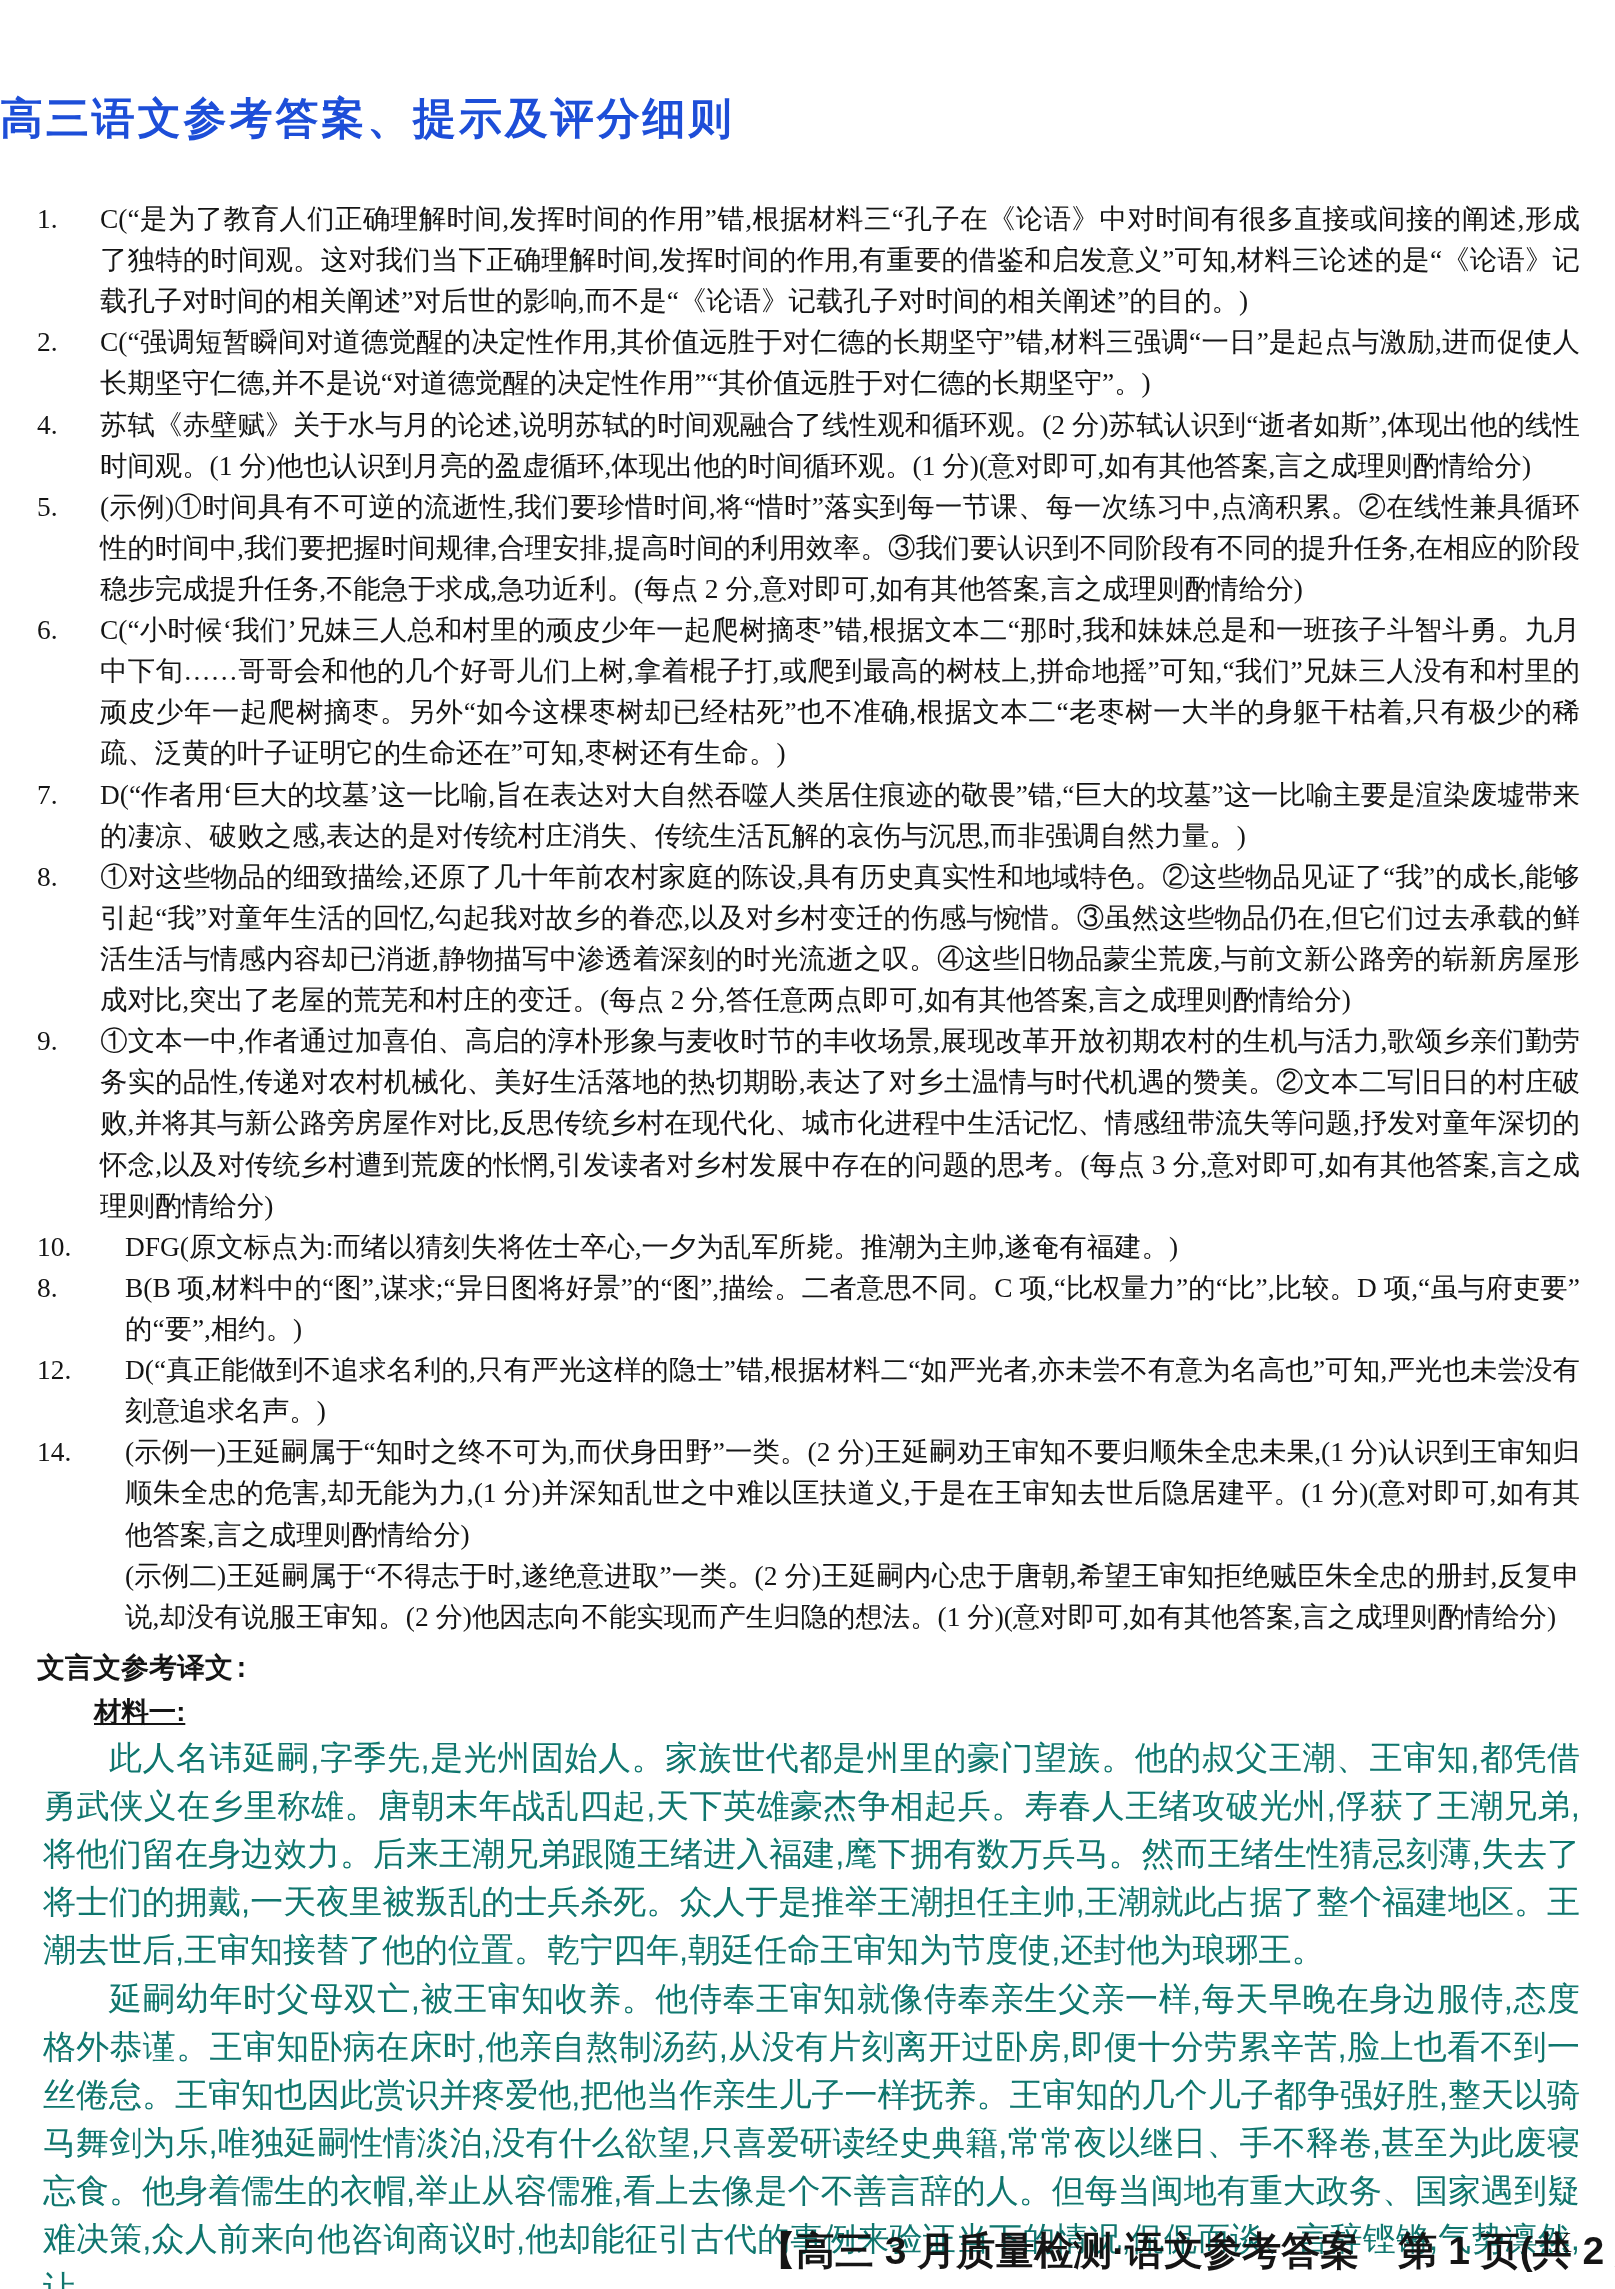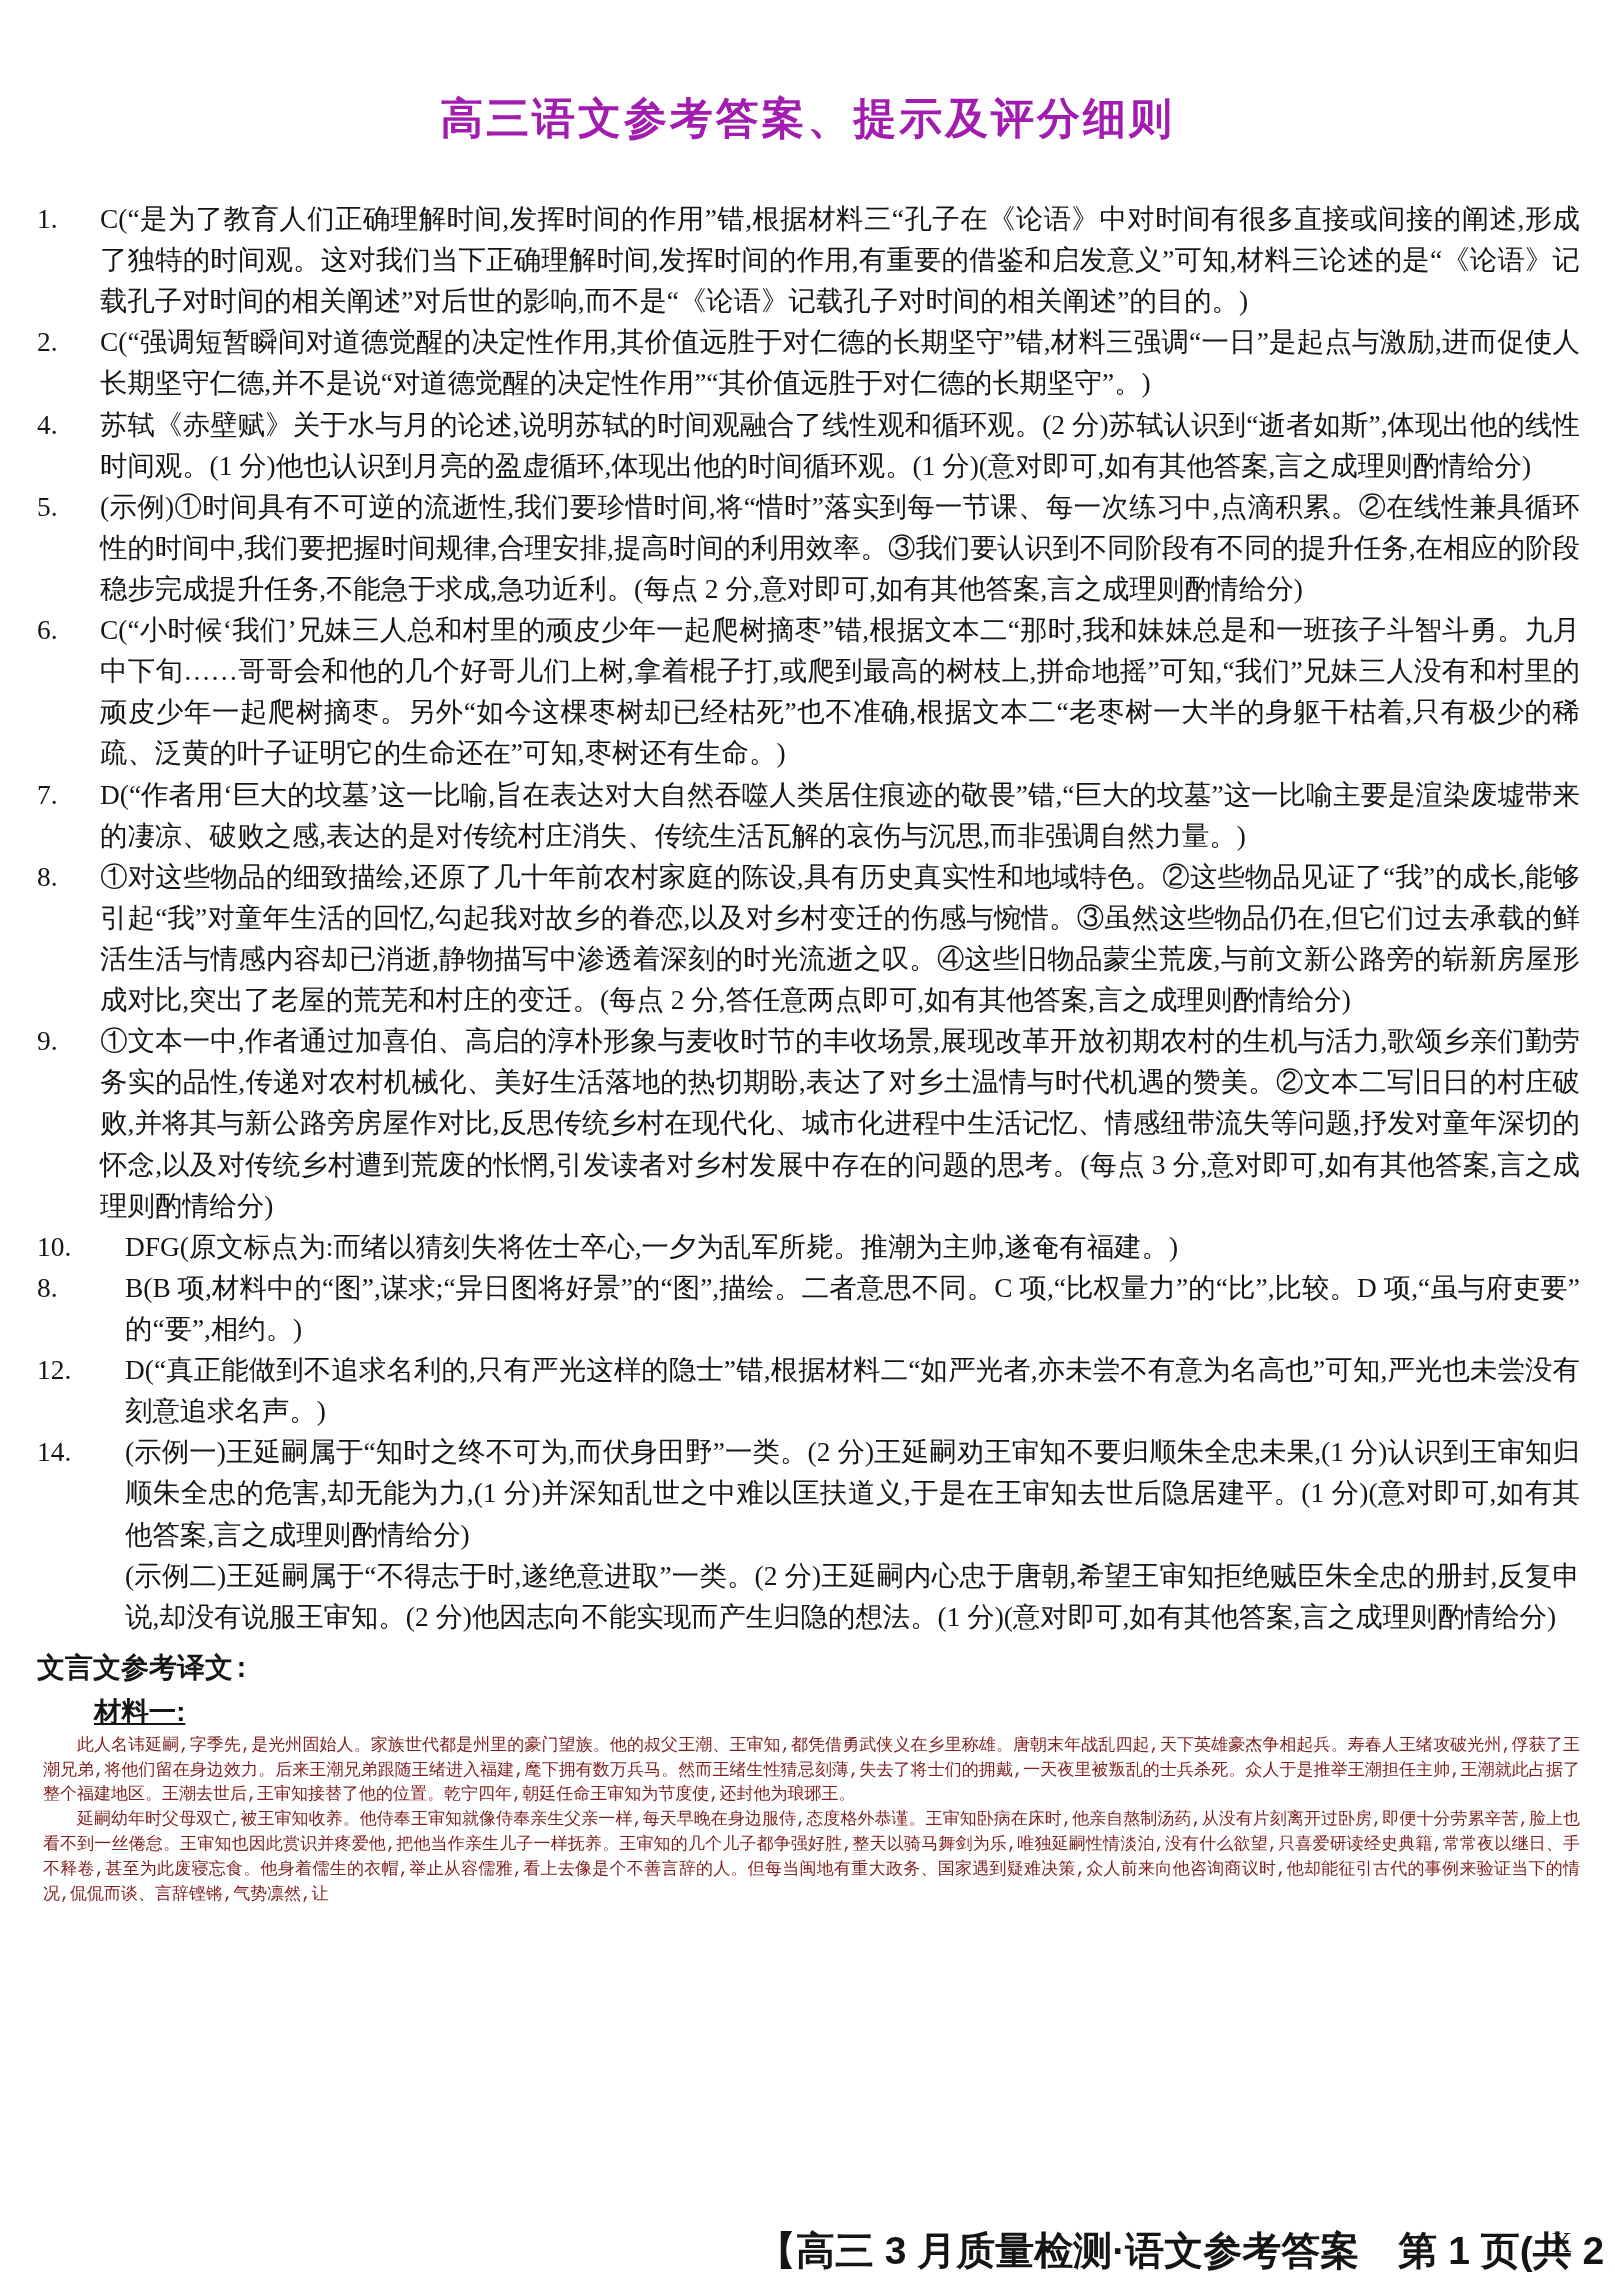--- a/index.html
+++ b/index.html
@@ -6,27 +6,26 @@
   .page{
     position:relative;
     width:1615px;height:2290px;
     margin:0 auto;
     background:#ffffff;
     color:#151515;
     overflow:hidden;
     box-sizing:border-box;
   }
   .title{
-    text-align:center;
     padding-top:90px;
     font-family:"Liberation Sans",sans-serif;
     font-weight:900;
     font-size:43px;
     letter-spacing:2.9px;
-    color:#a21caf;
+    color:#1d4ed8;
   }
   .content{
     padding:51px 35px 0 37px;
     font-family:"Liberation Serif",serif;
     font-size:27.4px;
     line-height:1.5;
     text-align:justify;
   }
   .answer{margin:0;}
   .answer.n1{padding-left:63px;}
@@ -46,27 +45,27 @@
   }
   .material-heading{
     font-family:"Liberation Sans",sans-serif;
     font-weight:700;
     font-size:27.4px;
     text-indent:57px;
     line-height:1.55;
     text-decoration:underline;
   }
   .trans-para{
-    font-family:Liberation Mono, monospace;
-    font-size:17px;
+    font-family:Liberation Sans, sans-serif;
+    font-size:33px;
     line-height:1.46;
     text-indent:2em;
     margin:0 0 0 5.9px;
     text-align:justify;
-    color:#7f1d1d;
+    color:#0f766e;
   }
   .footer{
     position:absolute;
     left:0;right:0;bottom:25.5px;
     height:41px;
     font-family:"Liberation Sans",sans-serif;
   }
   .footer-text{
     position:absolute;
     left:757px;

